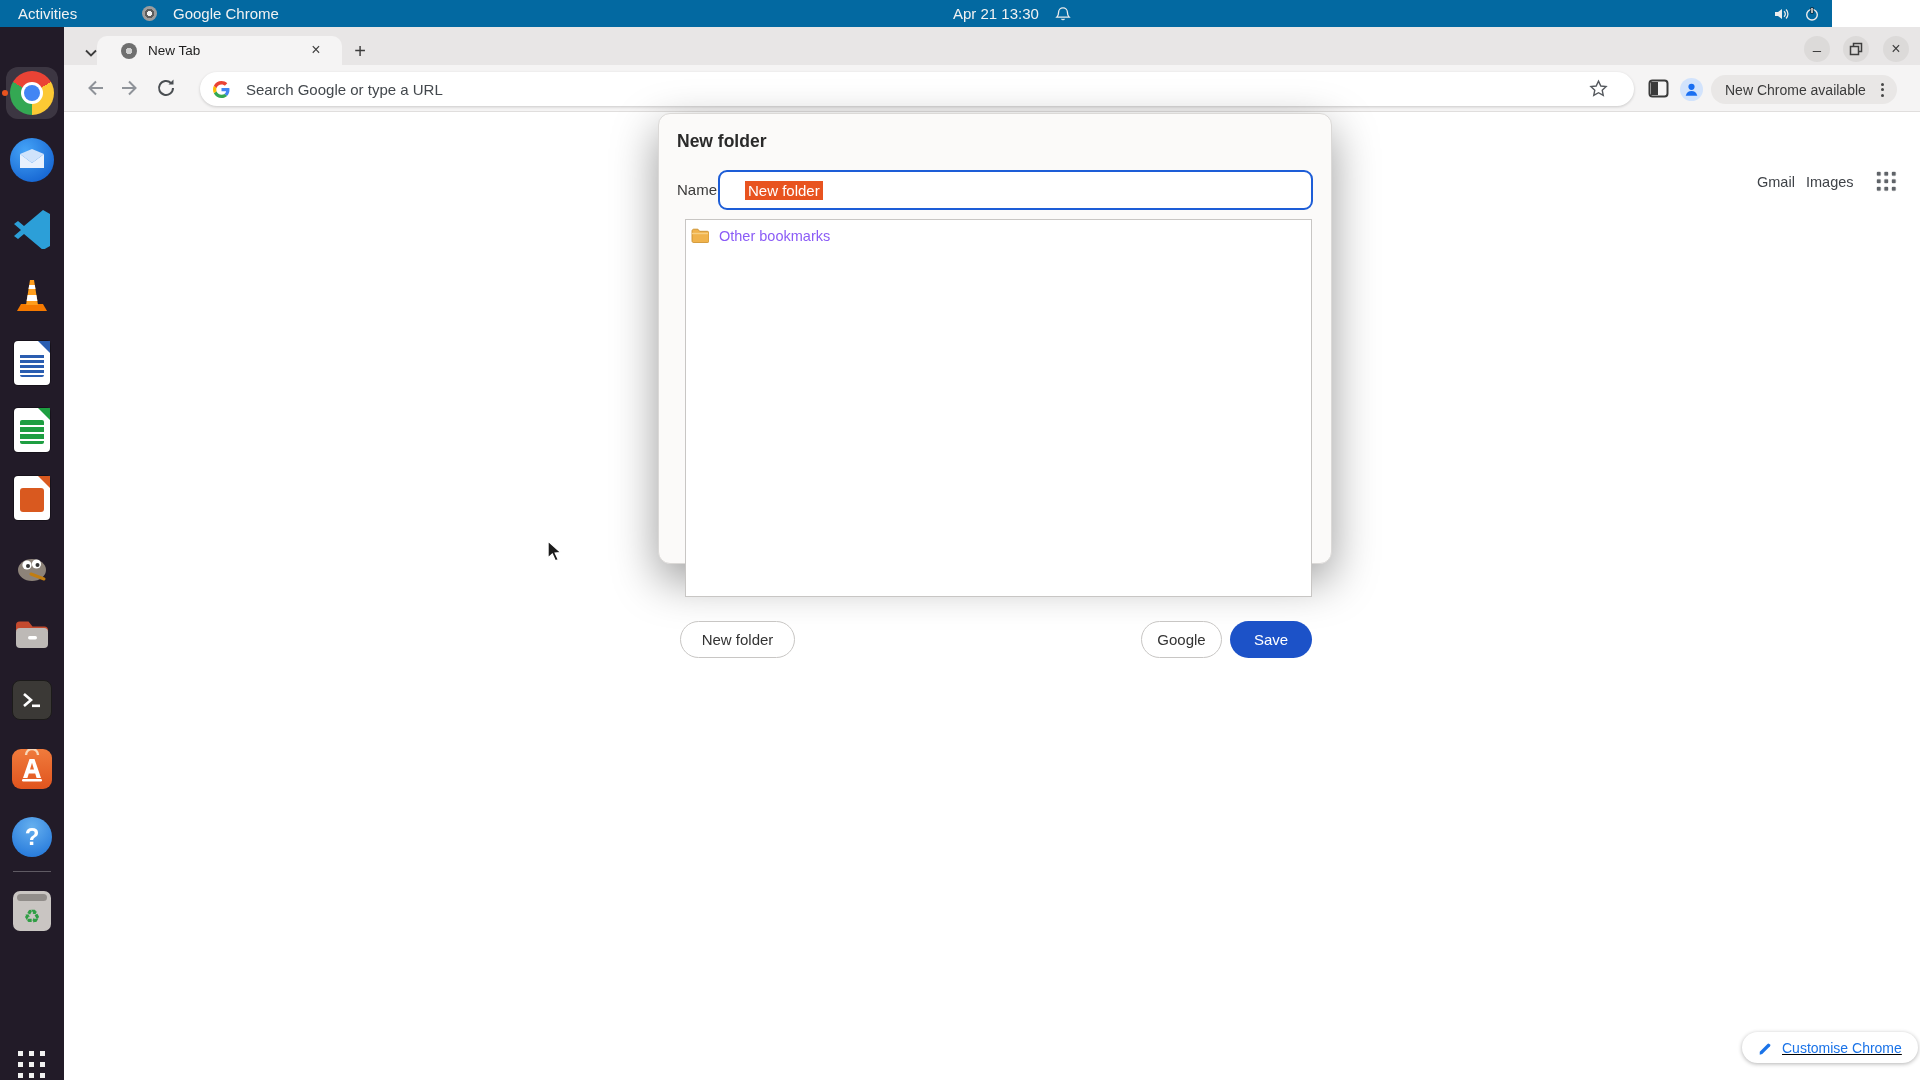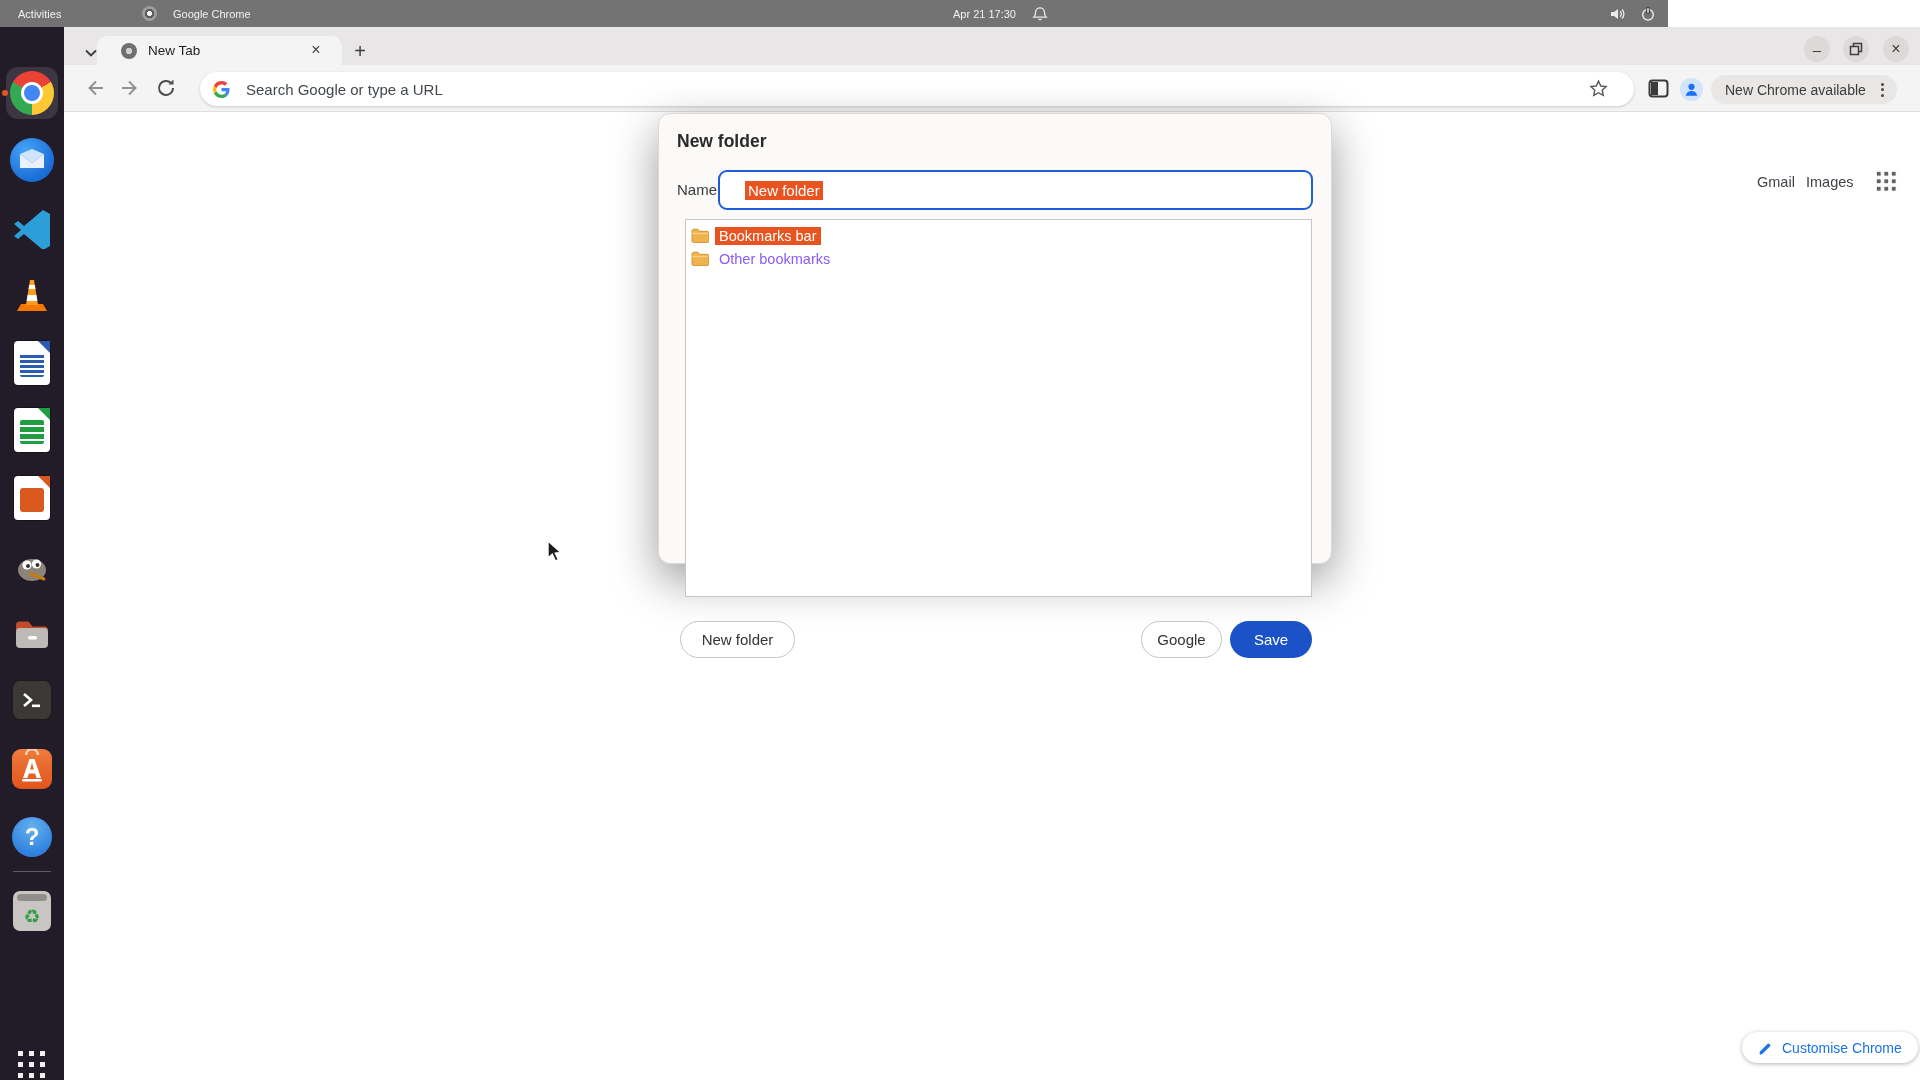--- a/index.html
+++ b/index.html
@@ -1,22 +1,22 @@
 <!DOCTYPE html>
 <html><head>
 <meta charset="utf-8">
 <style>
   * { margin:0; padding:0; box-sizing:border-box; }
   html,body { width:1920px; height:1080px; overflow:hidden; }
   body { font-family:"Liberation Sans","DejaVu Sans",sans-serif; }
   #screen { position:relative; width:1920px; height:1080px; background:#ffffff; }
 
   
-  .topbar { position:absolute; left:0; top:0; width:1668px; height:27px; background:#737373;
-            color:#f2f2f2; font-size:11px; display:flex; align-items:center; }
+  .topbar { position:absolute; left:0; top:0; width:1832px; height:27px; background:#0369a1;
+            color:#f2f2f2; font-size:15px; display:flex; align-items:center; }
   .tb-activities { margin-left:18px; }
   .tb-appmenu { display:flex; align-items:center; gap:16px; margin-left:36px; position:absolute; left:106px; }
   .tb-appicon { width:15px; height:15px; border-radius:50%;
                 background:radial-gradient(circle,#f0f0f0 0 24%,#5c5c5c 26% 45%,#9d9d9d 47%); display:inline-block; }
   .tb-center { position:absolute; left:953px; top:0; height:27px; display:flex; align-items:center; gap:16px; font-weight:500; }
   .tb-right { position:absolute; right:12px; top:0; height:27px; display:flex; align-items:center; gap:14px; }
 
   
   .dock { position:absolute; left:0; top:27px; width:64px; height:1053px; background:#221b28; }
   .dock-item { position:absolute; left:8px; width:48px; height:48px; display:flex; align-items:center; justify-content:center; }
@@ -89,21 +89,21 @@
   .update-pill .lbl { font-size:14px; color:#3b3b3b; }
   .vdots { display:flex; flex-direction:column; gap:2.5px; padding:2px 3px; }
   .vdots i { width:3px; height:3px; border-radius:50%; background:#474747; }
 
   
   .page-link { position:absolute; top:172px; font-size:14.5px; color:#3f4348; height:20px; line-height:20px; }
   .gmail { left:1757px; } .images { left:1806px; }
   .apps-grid { position:absolute; left:1876px; top:171px; width:21px; height:21px;
                background:radial-gradient(circle 2.4px,#5f6368 97%,transparent 100%) -1px -1px / 7.5px 7.5px; }
   .customise { position:absolute; left:1742px; top:1032px; height:31px; border-radius:16px; background:#fff;
-               box-shadow:0 1px 4px rgba(0,0,0,.3); display:flex; align-items:center; gap:9px; padding:0 16px; }
+               box-shadow:0 1px 4px rgba(0,0,0,.3); display:flex; align-items:center; gap:9px; padding:0 16px;text-decoration:underline; }
   .customise .lbl { font-size:14px; color:#1a73e8; }
 
   
   .dialog { position:absolute; left:658px; top:113px; width:674px; height:451px; background:#fbfaf9;
             border:1px solid #dbd9d7; border-radius:12px; box-shadow:0 16px 46px rgba(0,0,0,.4); }
   .dlg-title { position:absolute; left:18px; top:17px; font-size:17.5px; font-weight:600; color:#2a2a2a; }
   .dlg-name-label { position:absolute; left:18px; top:67px; font-size:15px; color:#3a3a3a; }
   .dlg-input { position:absolute; left:59px; top:56px; width:595px; height:40px; background:#fff;
                border:2px solid #1d5dd7; border-radius:9px; display:flex; align-items:center; }
   .dlg-input .sel { margin-left:25px; background:#e8531f; color:#fff; font-size:15px; padding:1px 3px; }
@@ -126,21 +126,21 @@
 
 <div id="screen">
 
   <div class="topbar">
     <span class="tb-activities">Activities</span>
     <span class="tb-appmenu">
       <span class="tb-appicon"></span>
       <span>Google Chrome</span>
     </span>
     <span class="tb-center">
-      <span>Apr 21 17:30</span>
+      <span>Apr 21 13:30</span>
       <svg width="16" height="16" viewBox="0 0 16 16">
         <path d="M8 1.8a4.4 4.4 0 0 0-4.4 4.4c0 3-1 4.2-1.8 5h12.4c-.8-.8-1.8-2-1.8-5A4.4 4.4 0 0 0 8 1.8z" fill="none" stroke="#ececec" stroke-width="1.3"></path>
         <path d="M6.6 12.8a1.5 1.5 0 0 0 2.8 0" fill="none" stroke="#ececec" stroke-width="1.2"></path>
       </svg>
     </span>
     <span class="tb-right">
       <svg width="17" height="16" viewBox="0 0 17 16">
         <path d="M2 6v4h3l4 3V3L5 6z" fill="#ececec"></path>
         <path d="M11 5.2a3.6 3.6 0 0 1 0 5.6 M13 3.6a6 6 0 0 1 0 8.8" stroke="#ececec" fill="none" stroke-width="1.3"></path>
       </svg>
@@ -367,27 +367,20 @@
     <div class="dlg-input">
       <span class="sel">New folder</span>
     </div>
 
     <div class="dlg-list">
       <div class="tree-row">
         <svg width="18" height="15" viewBox="0 0 18 15">
           <path d="M1 3.2c0-1.2.7-2 1.8-2h4.1l1.7 2.1h7.6c1.1 0 1.8.8 1.8 1.9v7.6c0 1.1-.7 1.9-1.8 1.9H2.8c-1.1 0-1.8-.8-1.8-1.9z" fill="#f0b34c" stroke="#c98f2d" stroke-width="0.9"></path>
           <path d="M1 5.5h16" stroke="#f7cf82" stroke-width="1.4"></path>
         </svg>
-        <span class="lbl selected">Bookmarks bar</span>
-      </div>
-      <div class="tree-row">
-        <svg width="18" height="15" viewBox="0 0 18 15">
-          <path d="M1 3.2c0-1.2.7-2 1.8-2h4.1l1.7 2.1h7.6c1.1 0 1.8.8 1.8 1.9v7.6c0 1.1-.7 1.9-1.8 1.9H2.8c-1.1 0-1.8-.8-1.8-1.9z" fill="#f0b34c" stroke="#c98f2d" stroke-width="0.9"></path>
-          <path d="M1 5.5h16" stroke="#f7cf82" stroke-width="1.4"></path>
-        </svg>
         <span class="lbl">Other bookmarks</span>
       </div>
     </div>
 
     <button class="dlg-btn btn-newfolder">New folder</button>
     <button class="dlg-btn btn-cancel">Google</button>
     <button class="dlg-btn btn-save">Save</button>
   </div>
 
   <svg class="cursor" width="22" height="24" viewBox="0 0 22 24">

